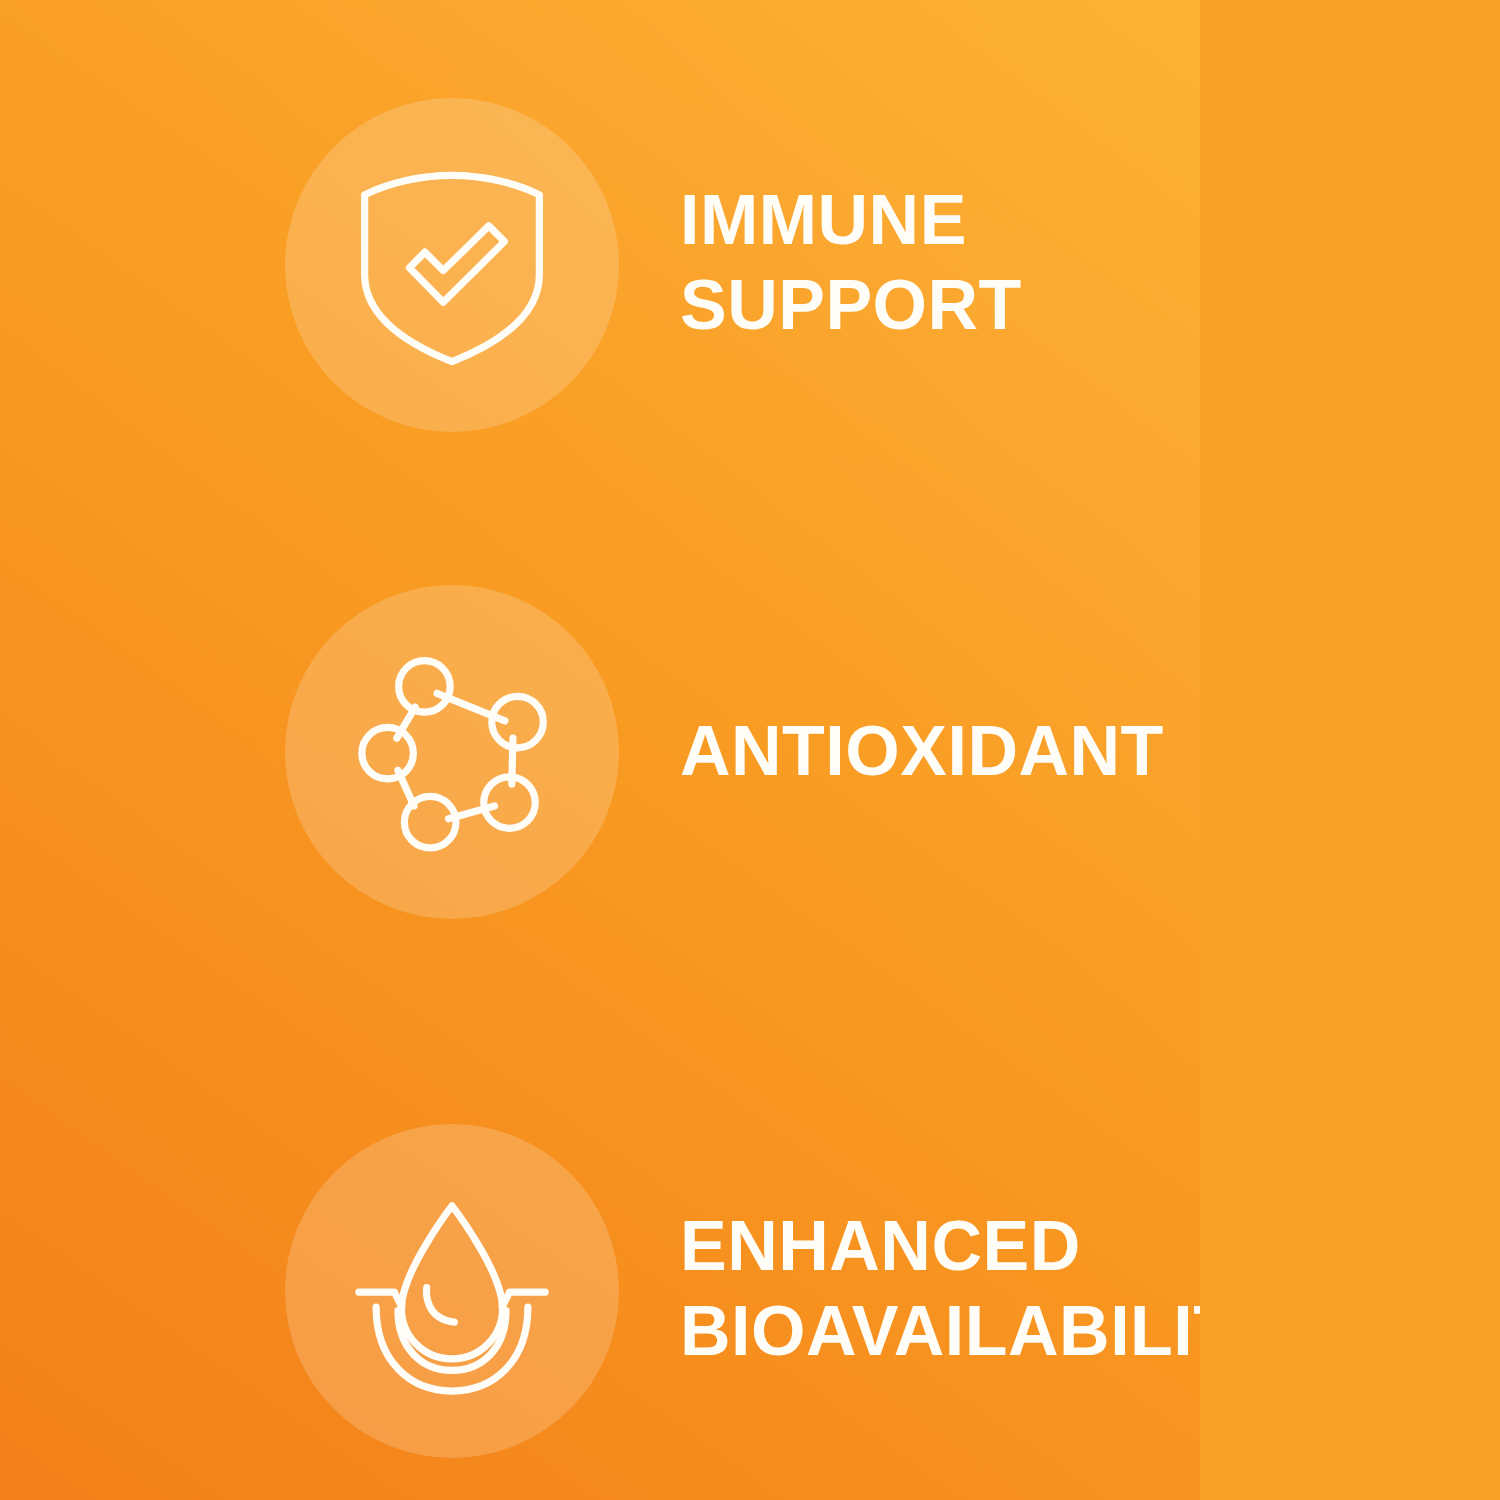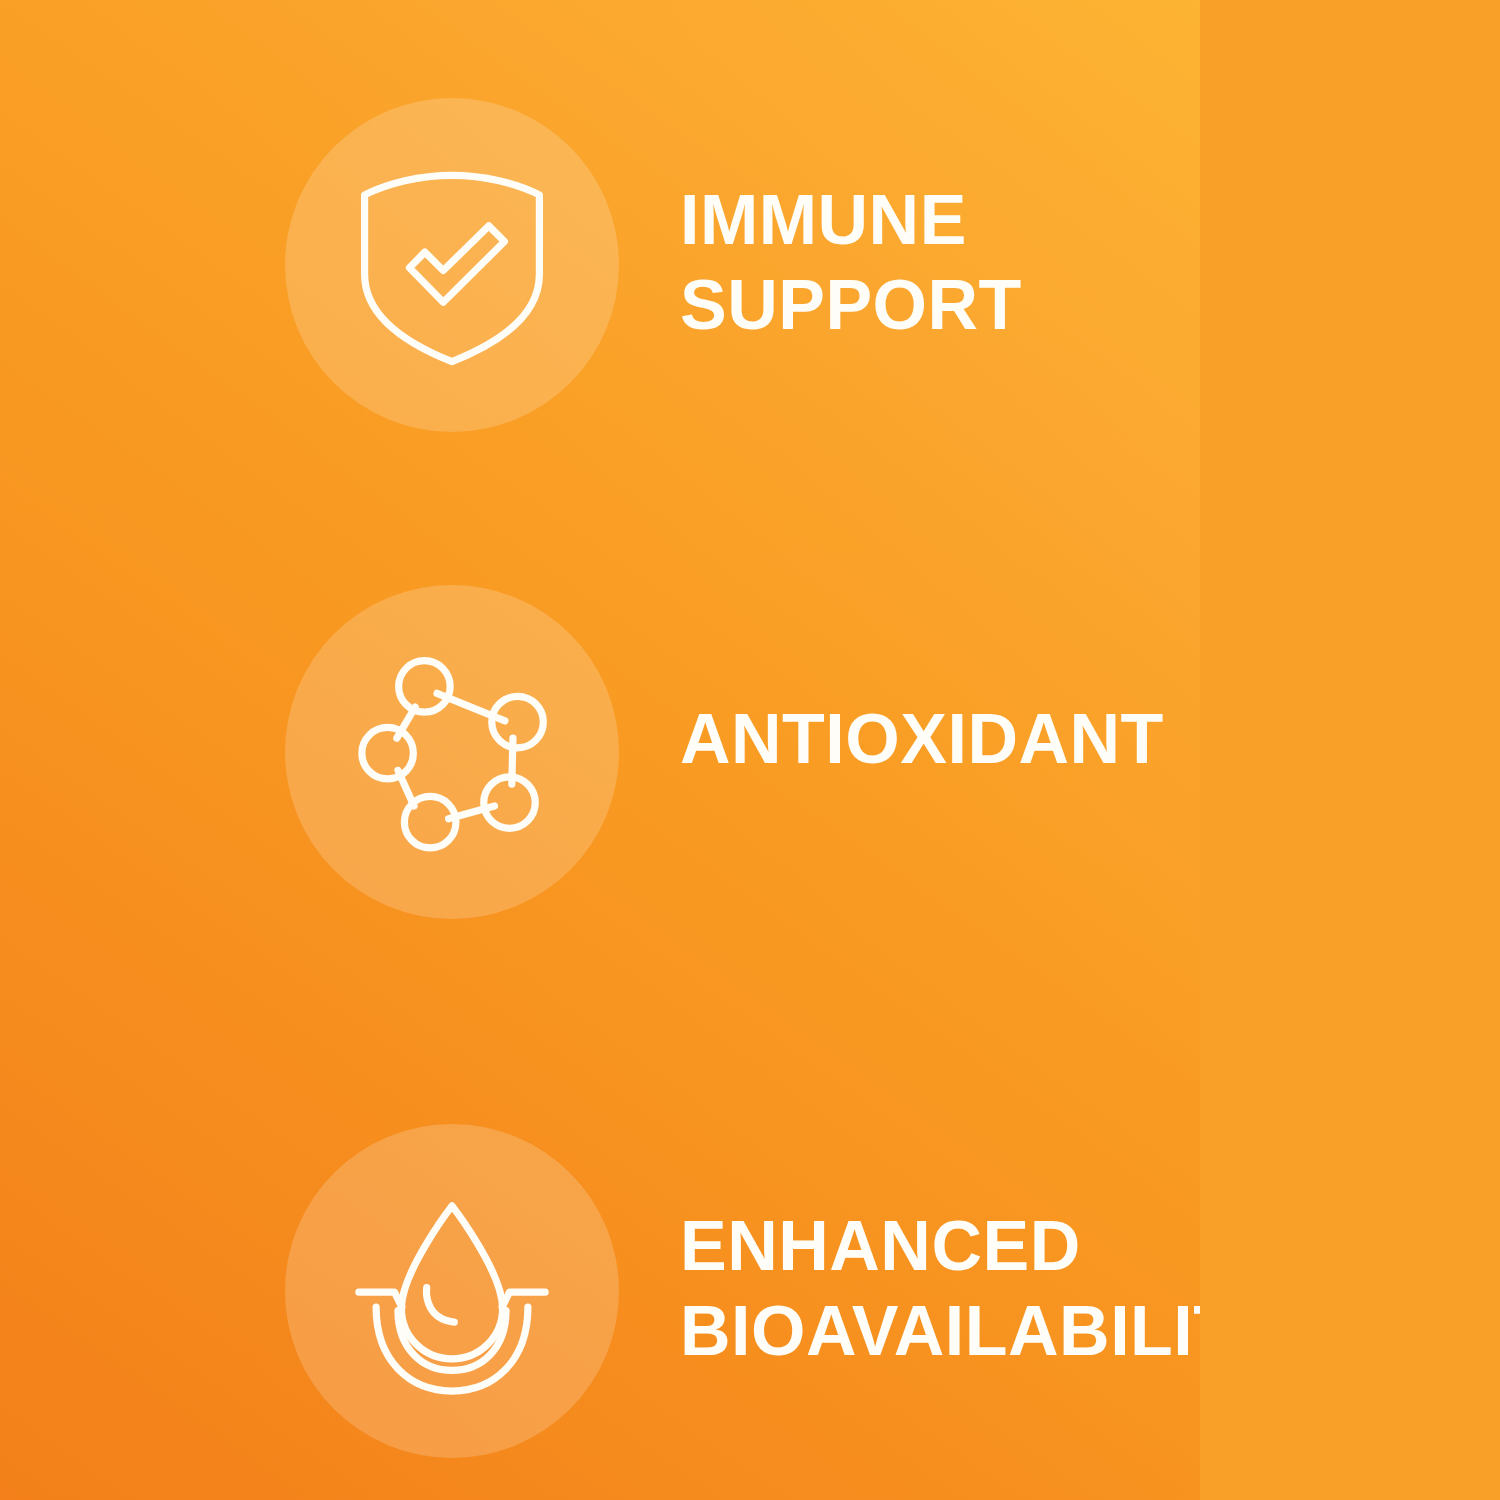--- a/index.html
+++ b/index.html
@@ -96,21 +96,21 @@
     font-size: 70px;
     line-height: 85px;
     letter-spacing: 0.5px;
     text-transform: uppercase;
     font-stretch: condensed;
     white-space: pre-line;
   }
 
   
   .row-1 .label { top: 80px; }
-  .row-2 .label { top: 112px; }
+  .row-2 .label { top: 124px; }
   .row-3 .label { top: 80px; }
 </style>
 </head>
 <body>
 
 <div id="stage">
   <div class="rows">
 
     <div class="row row-1">
       <div class="icon-badge">

